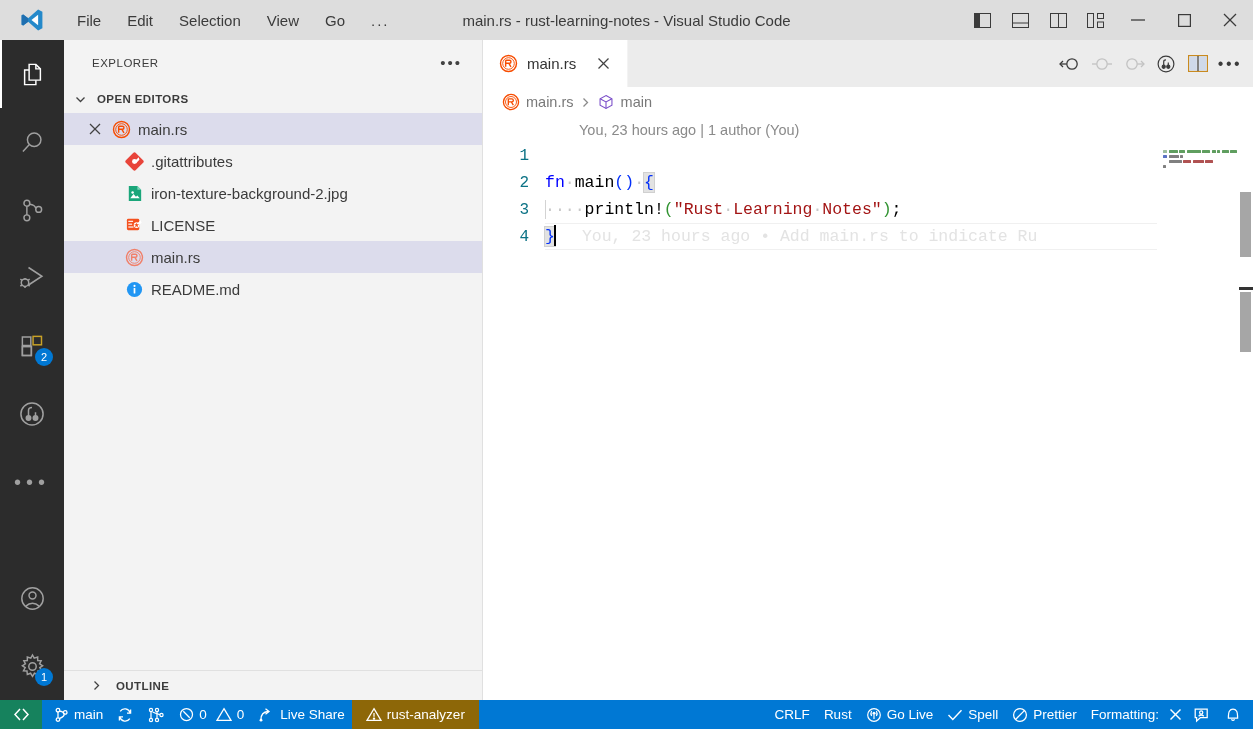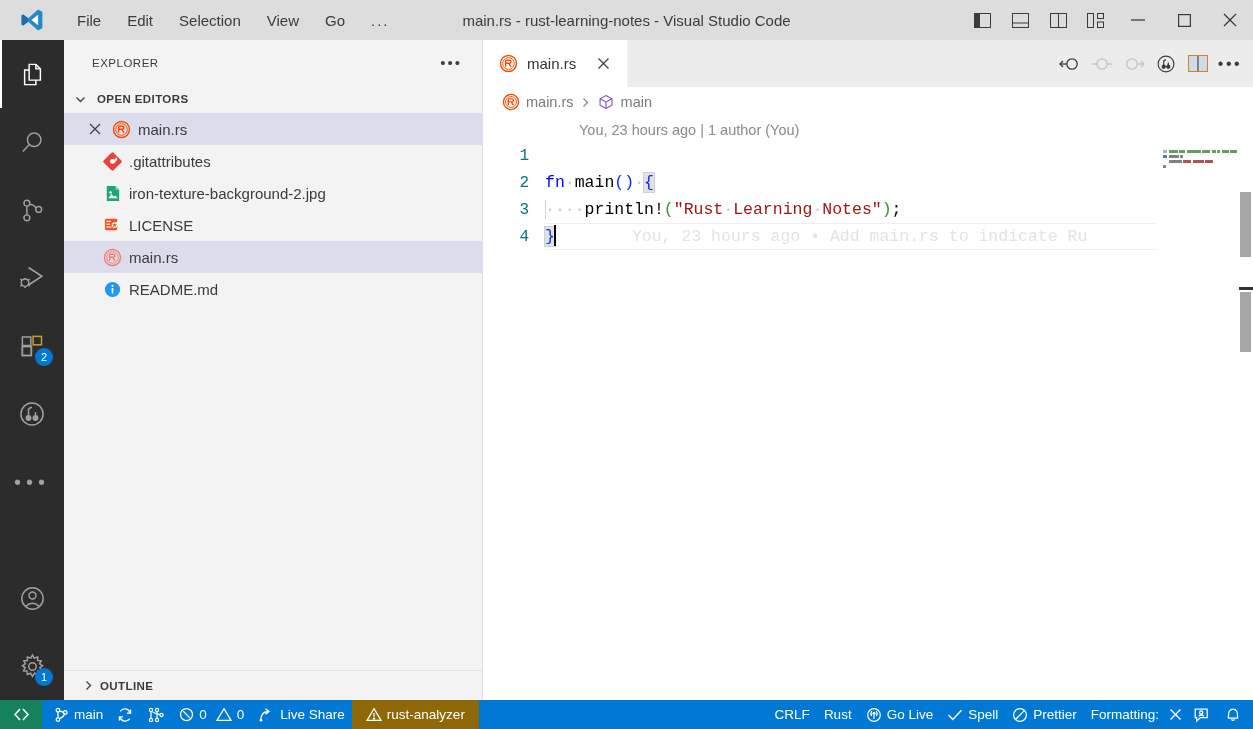--- a/index.html
+++ b/index.html
@@ -67,31 +67,31 @@
   }
   .sidebar-title .dots { margin-left: auto; color: #424242; letter-spacing: 2px; font-size: 15px; padding-right: 8px; }
   .section-header {
     height: 28px; display: flex; align-items: center; gap: 9px;
     font-size: 11.5px; font-weight: bold; color: #3b3b3b; letter-spacing: 0.4px;
     padding-left: 8px; cursor: pointer;
   }
   .chev { width: 16px; height: 16px; display: inline-flex; align-items: center; justify-content: center; color: #424242; }
   .tree-row {
     height: 32px; display: flex; align-items: center; font-size: 15px; color: #3b3b3b;
-    padding-left: 38px; gap: 7px; cursor: pointer; position: relative;
+    padding-left: 60px; gap: 7px; cursor: pointer; position: relative;
   }
   .tree-row.selected { background: #dcdcec; }
   .tree-row .ficon { width: 20px; height: 20px; flex: 0 0 20px; display: flex; align-items: center; justify-content: center; }
   .openeditor-row { padding-left: 22px; }
   .openeditor-row .xbtn { width: 18px; height: 18px; display: flex; align-items: center; justify-content: center; color: #424242; flex: 0 0 18px; }
   .sidebar-spacer { flex: 1 1 auto; }
   .collapsed-section {
-    height: 30px; display: flex; align-items: center; gap: 4px;
+    height: 30px; display: flex; align-items: center; gap: 12px;
     font-size: 11.5px; font-weight: bold; color: #3b3b3b; letter-spacing: 0.4px;
-    padding-left: 16px; border-top: 1px solid #e0e0e0; cursor: pointer; background: #f3f3f3;
+    padding-left: 24px; border-top: 1px solid #e0e0e0; cursor: pointer; background: #f3f3f3;
   }
 
   
   .editor-area { flex: 1 1 auto; display: flex; flex-direction: column; min-width: 0; background: #ffffff; }
   .tabbar { height: 47px; background: #ececec; display: flex; align-items: stretch; flex: 0 0 47px; position: relative; }
   .tab {
     display: flex; align-items: center; gap: 9px; padding: 0 14px 0 16px;
     background: #ffffff; font-size: 15px; color: #333333; min-width: 120px;
     border-right: 1px solid #f3f3f3; position: relative; cursor: pointer;
   }
@@ -134,21 +134,21 @@
   .brace-hl { background: #e2e2e2; outline: 1px solid #d0d0d0; }
   .indent-guide {
     position: absolute; left: 0px; top: 0; bottom: 0; width: 1px; background: #d3d3d3;
   }
   .cursor {
     display: inline-block; width: 2px; height: 21px; background: #000000;
     vertical-align: middle; margin-left: -1px; position: relative; top: -1px;
   }
   .inline-blame {
     font-family: "Liberation Mono", monospace; font-size: 16.5px; color: #e3e3e3;
-    white-space: pre; margin-left: 76px;
+    white-space: pre; margin-left: 26px;
   }
   .blame-row-bg {
     position: absolute; left: 62px; right: 0; top: 0; bottom: 0;
     border-top: 1px solid #f0f0f0; border-bottom: 1px solid #f0f0f0; pointer-events: none;
   }
 
   
   .minimap { position: absolute; right: 14px; top: 0; width: 82px; bottom: 0; background: #ffffff; }
   .minimap-inner { position: absolute; left: 6px; top: 32px; }
   .mm-line { height: 4px; display: flex; gap: 1.5px; margin-bottom: 1px; align-items: center; }

